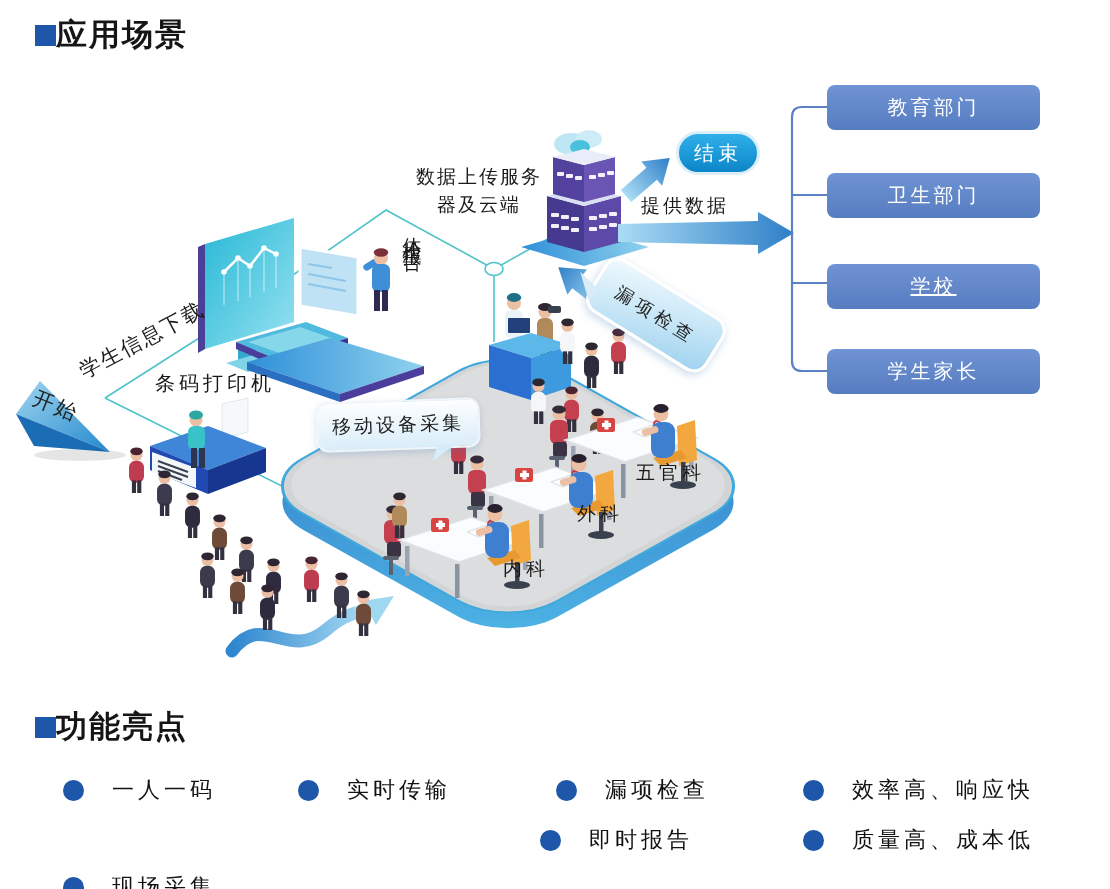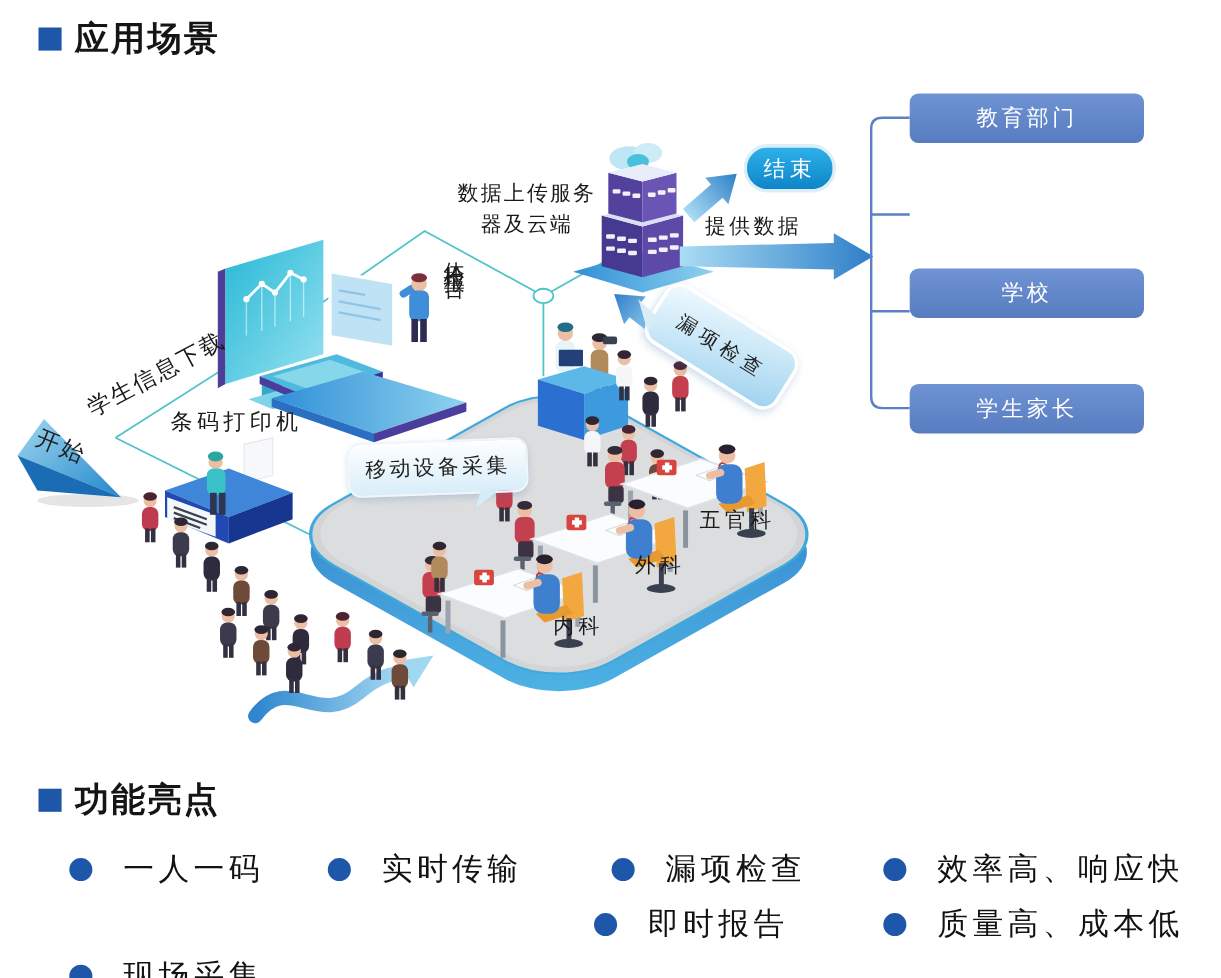--- a/index.html
+++ b/index.html
@@ -1,19 +1,19 @@
 <!DOCTYPE html>
 <html><head>
 <meta charset="utf-8">
 <style>
   html,body{margin:0;padding:0;background:#fff;}
   .page{position:relative;width:1110px;height:889px;background:#fff;overflow:hidden;
         font-family:"Liberation Sans","DejaVu Sans",sans-serif;color:#141414;}
   
-  .sec-head{position:absolute;left:35px;display:flex;align-items:center;gap:12px;}
+  .sec-head{position:absolute;left:35px;display:flex;align-items:center;}
   .sq{width:21px;height:21px;background:#1e56a9;display:inline-block;}
   .sec-title{font-size:31px;font-weight:700;letter-spacing:2px;color:#151515;margin:0;}
   
   .scene{position:absolute;left:0;top:0;width:1110px;height:700px;}
   .scene svg{position:absolute;left:0;top:0;}
   .lbl{position:absolute;color:#1a1a1a;white-space:nowrap;}
   .lbl-download{left:42px;top:326px;width:200px;text-align:center;font-size:21px;letter-spacing:2px;
                 transform:rotate(-28deg);}
   .lbl-start{left:32px;top:392px;font-size:21px;letter-spacing:3px;transform:rotate(22deg);color:#222;}
   .lbl-printer{left:155px;top:370px;font-size:20px;letter-spacing:4px;}
@@ -45,21 +45,21 @@
     background:linear-gradient(180deg,#2fb0ea 0%,#0d85c8 100%);border:3px solid #dceff9;
     color:#fff;font-size:20px;letter-spacing:4px;display:flex;align-items:center;justify-content:center;
     box-sizing:border-box;}
   
   .rbox{position:absolute;left:827px;width:213px;height:45px;border-radius:8px;
     background:linear-gradient(180deg,#6f93d3 0%,#577cc0 100%);
     color:#fff;font-size:20px;letter-spacing:3px;display:flex;align-items:center;justify-content:center;}
   
   .feat{position:absolute;height:26px;display:flex;align-items:center;gap:28px;}
   .dot{width:21px;height:21px;border-radius:50%;background:#1e56a9;flex:0 0 auto;}
-  .ftxt{font-size:28px;letter-spacing:4px;color:#121212;}
+  .ftxt{font-size:22px;letter-spacing:4px;color:#121212;}
 </style>
 </head>
 <body>
 
 <div class="page">
 
   <div class="sec-head" style="top:14px;">
     <span class="sq"></span>
     <h2 class="sec-title">应用场景</h2>
   </div>
@@ -321,21 +321,22 @@
     <div class="bubble bubble-miss">
       <span>漏项检查</span>
     </div>
     <div class="bubble bubble-mobile">
       <span>移动设备采集</span>
     </div>
 
     <div class="endbadge">结束</div>
 
     <div class="rbox" style="top:85px;">教育部门</div>
-    <div class="rbox" style="top:244px;">学校</div>
+    <div class="rbox" style="top:173px;">卫生部门</div>
+    <div class="rbox" style="top:264px;text-decoration:underline;">学校</div>
     <div class="rbox" style="top:349px;">学生家长</div>
   </div>
 
   <div class="sec-head" style="top:706px;">
     <span class="sq"></span>
     <h2 class="sec-title">功能亮点</h2>
   </div>
 
   <div class="feat" style="left:63px;top:777px;">
     <span class="dot"></span>

